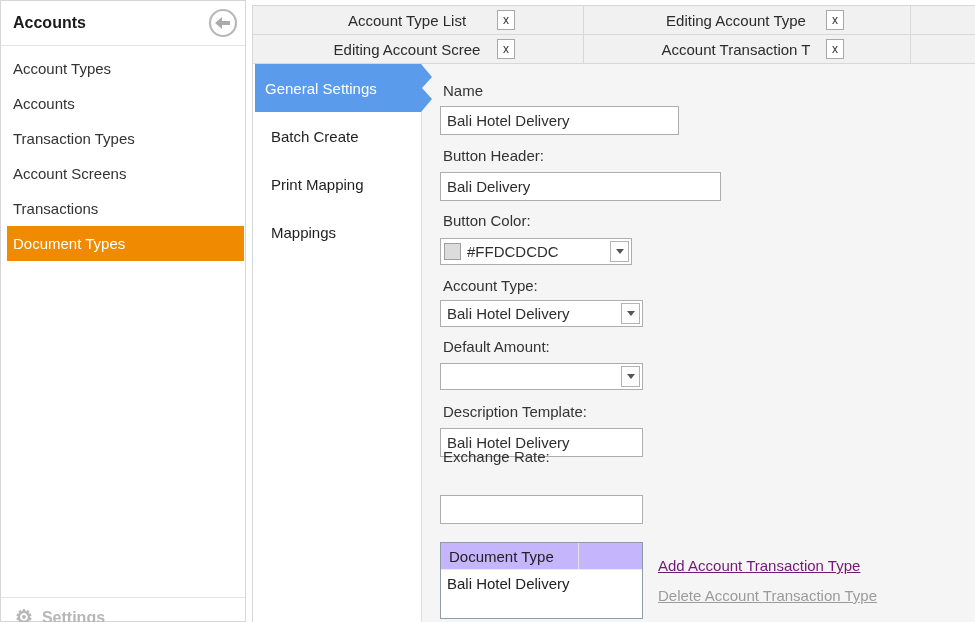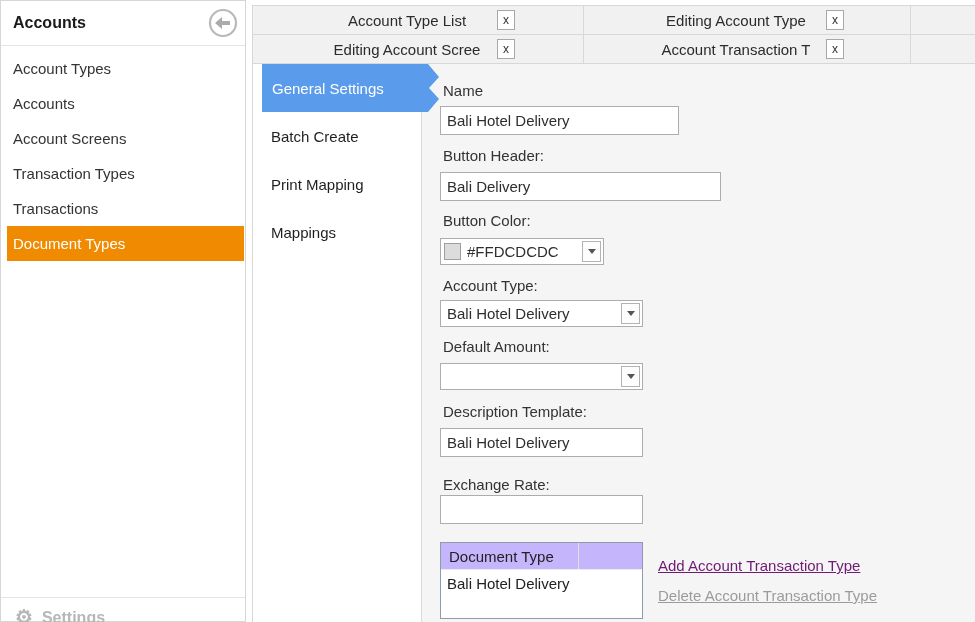--- a/index.html
+++ b/index.html
@@ -55,53 +55,53 @@
   }
   .tab-label { width:172px; text-align:center; white-space:nowrap; overflow:hidden; }
   .tab-close {
     flex:none; width:18px; height:20px; background:#fff; border:1px solid #a8a8a8;
     font-size:12px; color:#333; display:flex; align-items:center; justify-content:center;
     cursor:pointer; line-height:1;
   }
 
   
   .nav-sel {
-    position:absolute; left:262px; top:64px; width:177px; height:48px;
+    position:absolute; left:255px; top:64px; width:177px; height:48px;
     background:#5a9bec; color:#fff; font-size:15px;
     display:flex; align-items:center; padding-left:10px; cursor:pointer; z-index:3;
     clip-path:polygon(0 0, calc(100% - 11px) 0, 100% 27%, calc(100% - 10px) 50%, 100% 73%, calc(100% - 11px) 100%, 0 100%);
   }
   .nav-item {
     position:absolute; left:253px; width:168px; height:28px;
     display:flex; align-items:center; padding-left:18px;
     font-size:15px; color:#1f1f1f; cursor:pointer; background:#fff;
   }
   .nav-batch { top:122px; } .nav-print { top:170px; } .nav-map { top:218px; }
 
   
   .form-label { position:absolute; left:443px; font-size:15px; color:#333; z-index:2; white-space:nowrap; }
   .lbl-name { top:82px; } .lbl-header { top:147px; } .lbl-color { top:212px; }
   .lbl-actype { top:277px; } .lbl-amount { top:338px; } .lbl-desc { top:403px; }
-  .lbl-rate { top:476px;text-align:right; }
+  .lbl-rate { top:448px;text-align:right; }
 
   .txt {
     position:absolute; left:440px; height:29px; border:1px solid #adadad;
     font-family:"Liberation Sans", sans-serif; font-size:15px; color:#2e2e2e;
     padding:0 6px; background:#fff; z-index:2; outline:none;
   }
   .input-name { top:106px; width:239px; }
   .input-header { top:172px; width:281px; }
   .input-desc { top:428px; width:203px; }
   .input-rate { top:495px; width:203px; }
 
   .combo {
     position:absolute; left:440px; height:27px; border:1px solid #adadad;
     background:#fff; display:flex; align-items:center; z-index:2;
   }
-  .combo-color { top:238px; width:164px; }
+  .combo-color { top:238px; width:192px; }
   .combo-actype { top:300px; width:203px; }
   .combo-amount { top:363px; width:203px; }
   .combo .val { padding-left:6px; font-size:15px; color:#2e2e2e; flex:1; white-space:nowrap; overflow:hidden; }
   .swatch { flex:none; width:17px; height:17px; background:#dcdcdc; border:1px solid #9f9f9f; margin-left:3px; }
   .dd-btn {
     position:absolute; right:2px; top:2px; bottom:2px; width:19px;
     border:1px solid #b3b3b3; background:#fdfdfd;
     display:flex; align-items:center; justify-content:center; cursor:pointer;
   }
   .caret { width:0; height:0; border-left:4px solid transparent; border-right:4px solid transparent; border-top:5px solid #555; }
@@ -136,22 +136,22 @@
     <span class="back-btn">
       <svg width="30" height="30" viewBox="0 0 30 30">
         <circle cx="15" cy="15" r="13" fill="none" stroke="#b9b9b9" stroke-width="2.2"></circle>
         <path d="M22 13 L14 13 L14 9 L7 15 L14 21 L14 17 L22 17 Z" fill="#ababab"></path>
       </svg>
     </span>
   </div>
   <div class="sidebar-list">
     <div class="side-item">Account Types</div>
     <div class="side-item">Accounts</div>
+    <div class="side-item">Transaction Types</div>
     <div class="side-item">Account Screens</div>
-    <div class="side-item">Transaction Types</div>
     <div class="side-item">Transactions</div>
     <div class="side-item selected">Document Types</div>
   </div>
   <div class="sidebar-footer">
     <span class="gear">⚙</span>
     <span class="settings-label">Settings</span>
   </div>
 </div>
 
 <div class="tabs">

